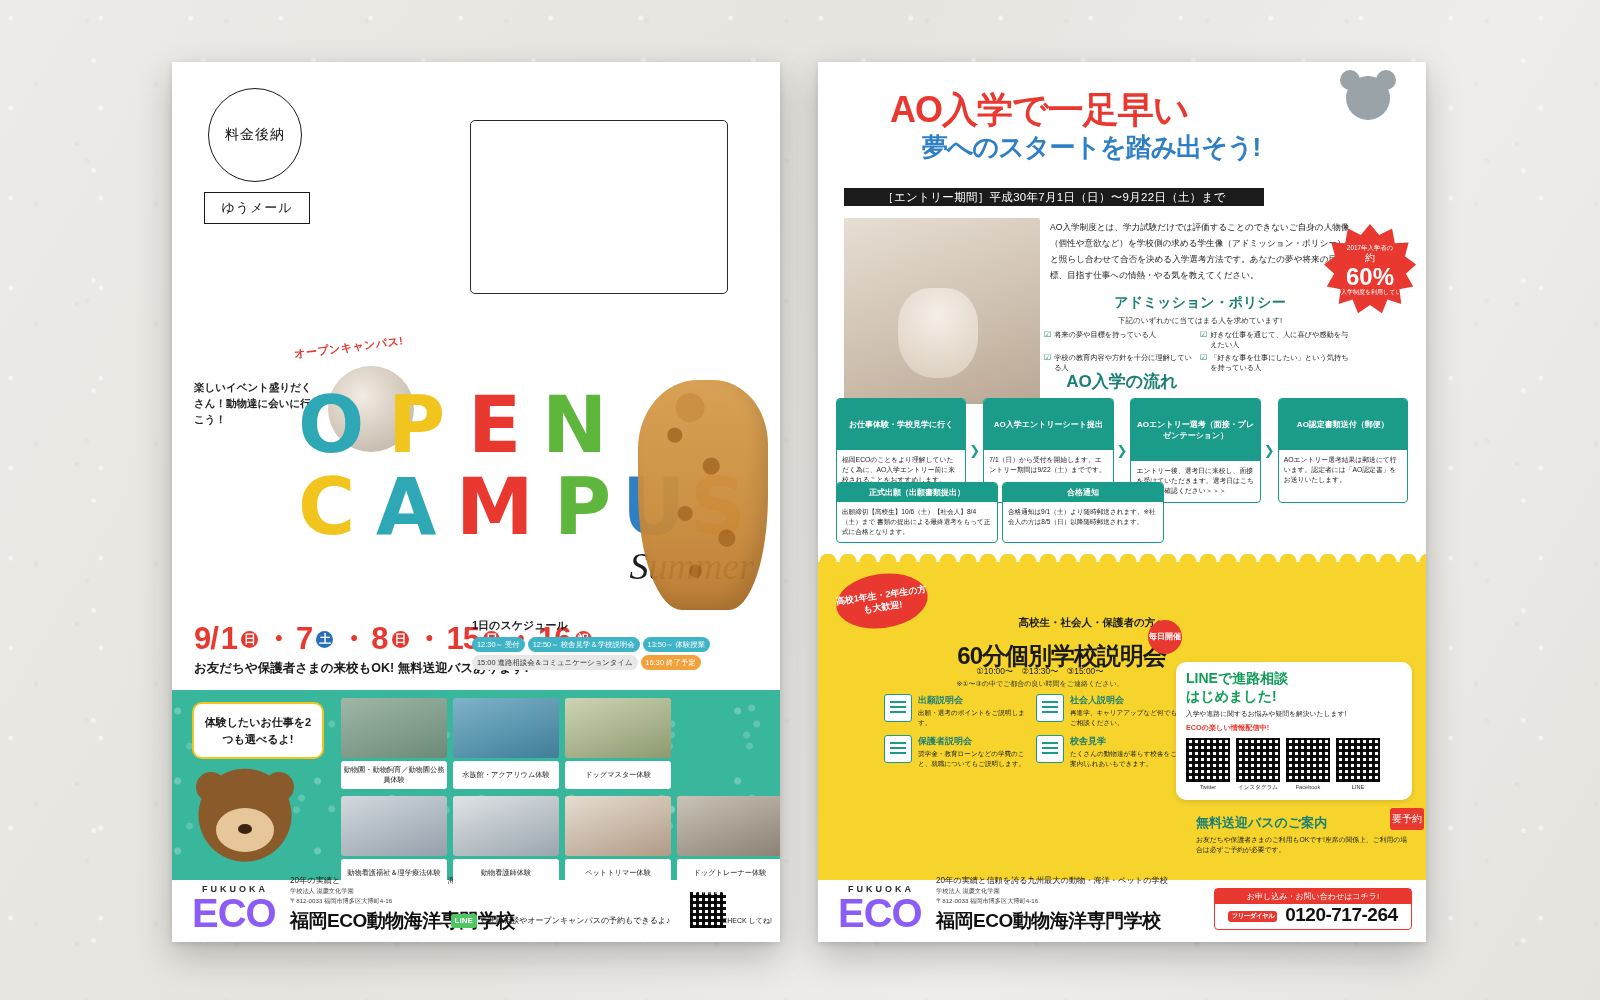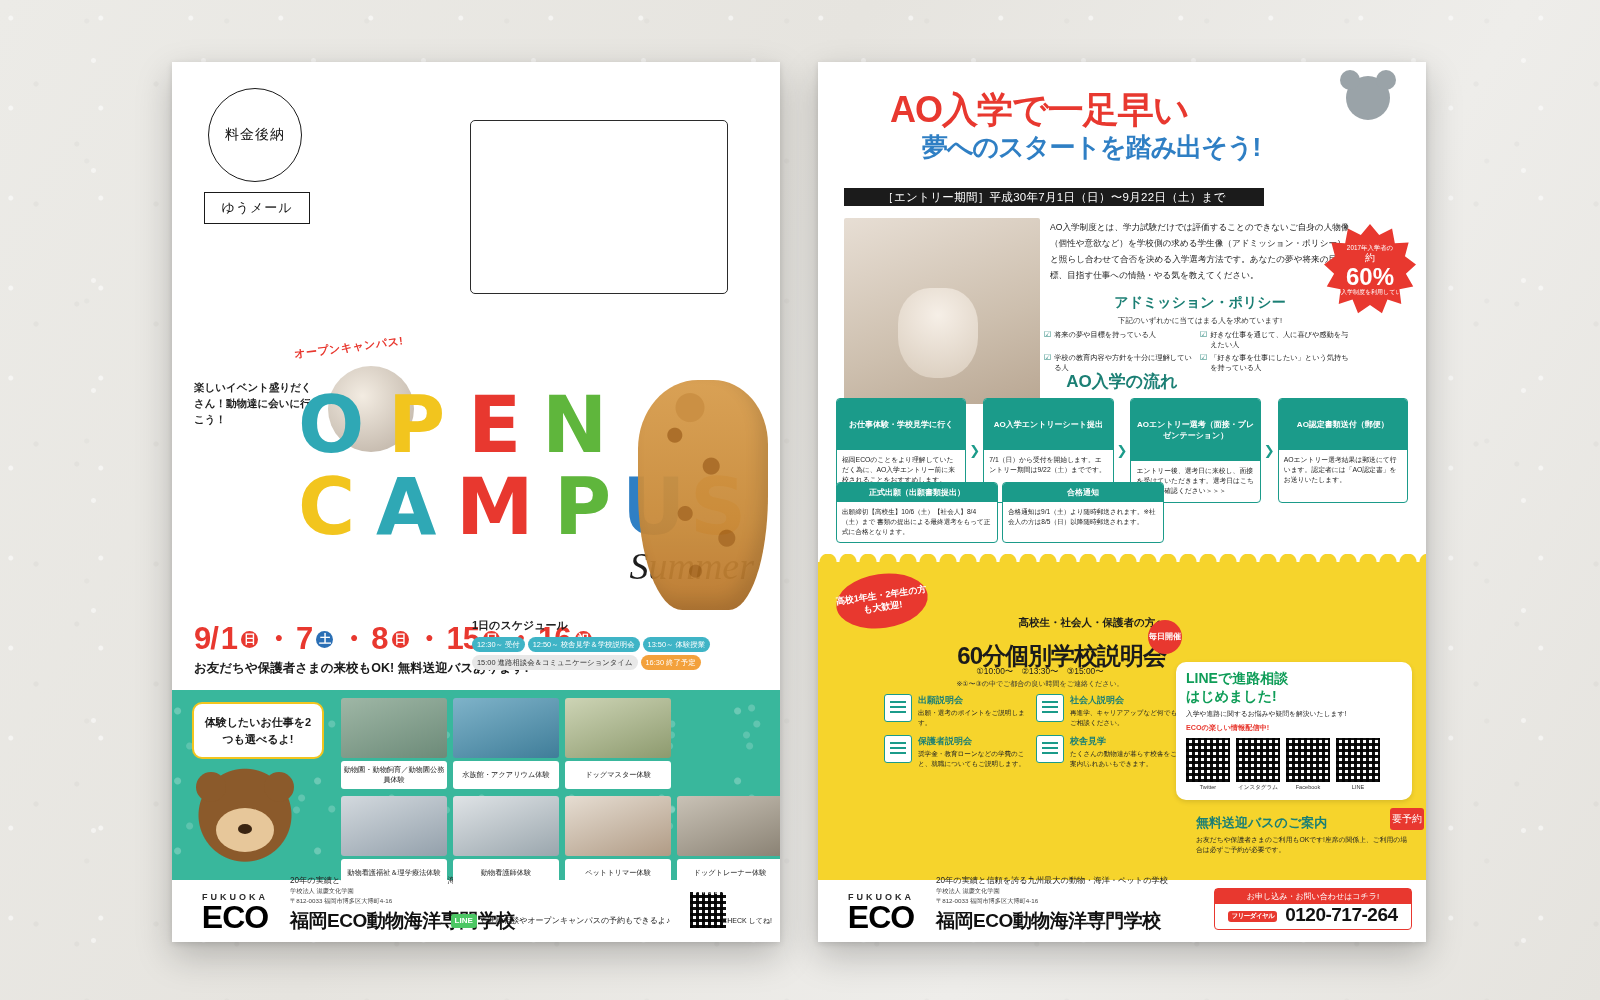--- a/index.html
+++ b/index.html
@@ -136,21 +136,21 @@
   .card-img{width:106px;height:60px;border-radius:3px;background:#cfd6d3;overflow:hidden;position:relative;}
   .card-cap{
     margin-top:3px;background:#fff;border-radius:3px;font-size:7.2px;line-height:1.35;
     text-align:center;color:#222;padding:3px 2px;min-height:22px;display:flex;align-items:center;justify-content:center;
   }
   .note-small{position:absolute;right:8px;bottom:-2px;font-size:6.5px;color:#fff;}
 
   .footer{position:absolute;left:0;bottom:0;width:608px;height:62px;background:#fff;}
   .eco-logo{position:absolute;left:20px;bottom:10px;width:86px;}
   .eco-f{font-size:9px;letter-spacing:3px;color:#2b2b2b;font-weight:bold;text-align:center;}
-  .eco-e{font-size:32px;font-weight:bold;color:#000000;letter-spacing:-1px;line-height:.95;text-align:center;}
+  .eco-e{font-size:40px;font-weight:bold;color:#8b5cf6;letter-spacing:-1px;line-height:.95;}
   .foot-mid{position:absolute;left:118px;bottom:8px;}
   .foot-mid .t1{font-size:8.2px;color:#222;}
   .foot-mid .t2{font-size:6.2px;color:#444;margin-top:1px;}
   .foot-mid .t3{font-size:19px;font-weight:bold;color:#111;letter-spacing:-.5px;margin-top:2px;}
   .line-box{position:absolute;right:110px;bottom:14px;font-size:8px;color:#222;line-height:1.5;}
   .line-badge{display:inline-block;background:#4cc764;color:#fff;font-weight:bold;border-radius:3px;padding:1px 4px;font-size:8px;}
   .qr{position:absolute;right:52px;bottom:12px;width:36px;height:36px;background:
      repeating-linear-gradient(0deg,#111 0 3px,#fff 3px 6px),
      repeating-linear-gradient(90deg,#111 0 3px,transparent 3px 6px);
      background-blend-mode:multiply;border:2px solid #fff;}

